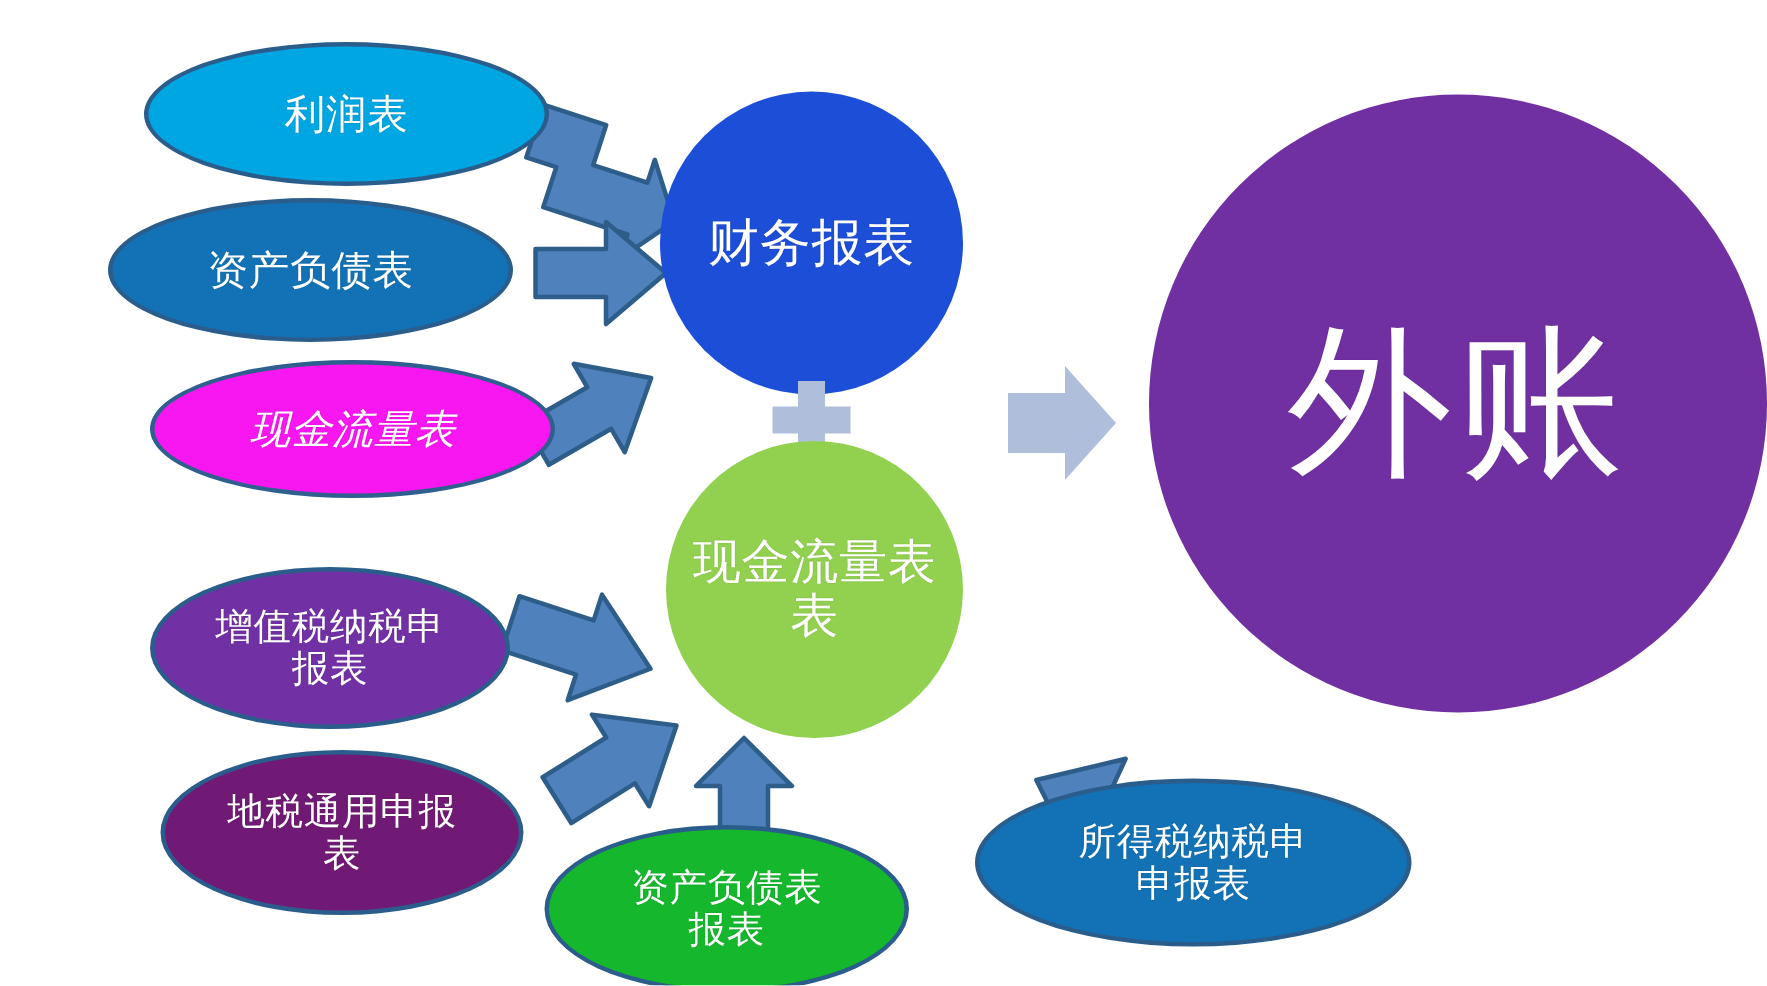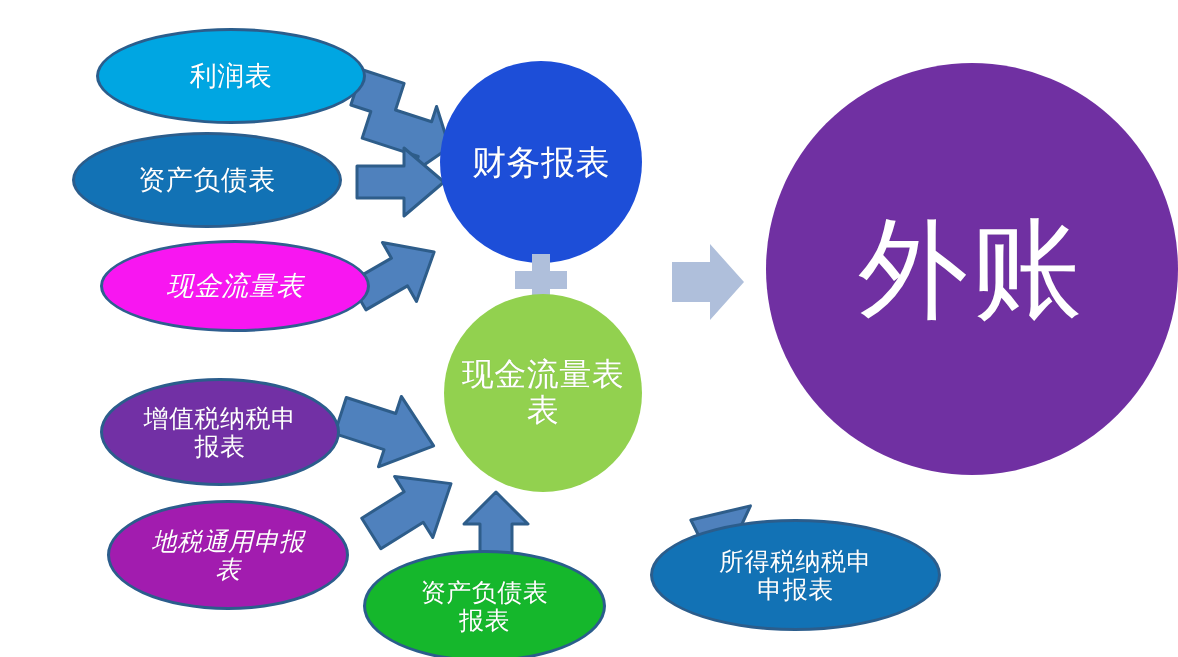--- a/index.html
+++ b/index.html
@@ -139,21 +139,21 @@
 
   <div class="node ellipse" id="node-cashflow" style="background: rgb(248, 22, 241); border-color: rgb(47, 95, 143);">
     <span class="label">现金流量表</span>
   </div>
 
   <div class="node ellipse" id="node-vat" style="background: rgb(114, 48, 165); border-color: rgb(43, 93, 140);">
     <span class="label">增值税纳税申
 报表</span>
   </div>
 
-  <div class="node ellipse" id="node-localtax" style="background: #a21caf; border-color: rgb(43, 93, 140); font-style: italic;">
+  <div class="node ellipse" id="node-localtax" style="background: #701a75; border-color: rgb(43, 93, 140);">
     <span class="label">地税通用申报
 表</span>
   </div>
 
   <div class="node ellipse" id="node-incometax" style="background: rgb(21, 183, 44); border-color: rgb(43, 93, 140);">
     <span class="label">资产负债表
 报表</span>
   </div>
 
   <div class="node ellipse" id="node-personaltax" style="background: rgb(18, 114, 181); border-color: rgb(43, 93, 140);">

